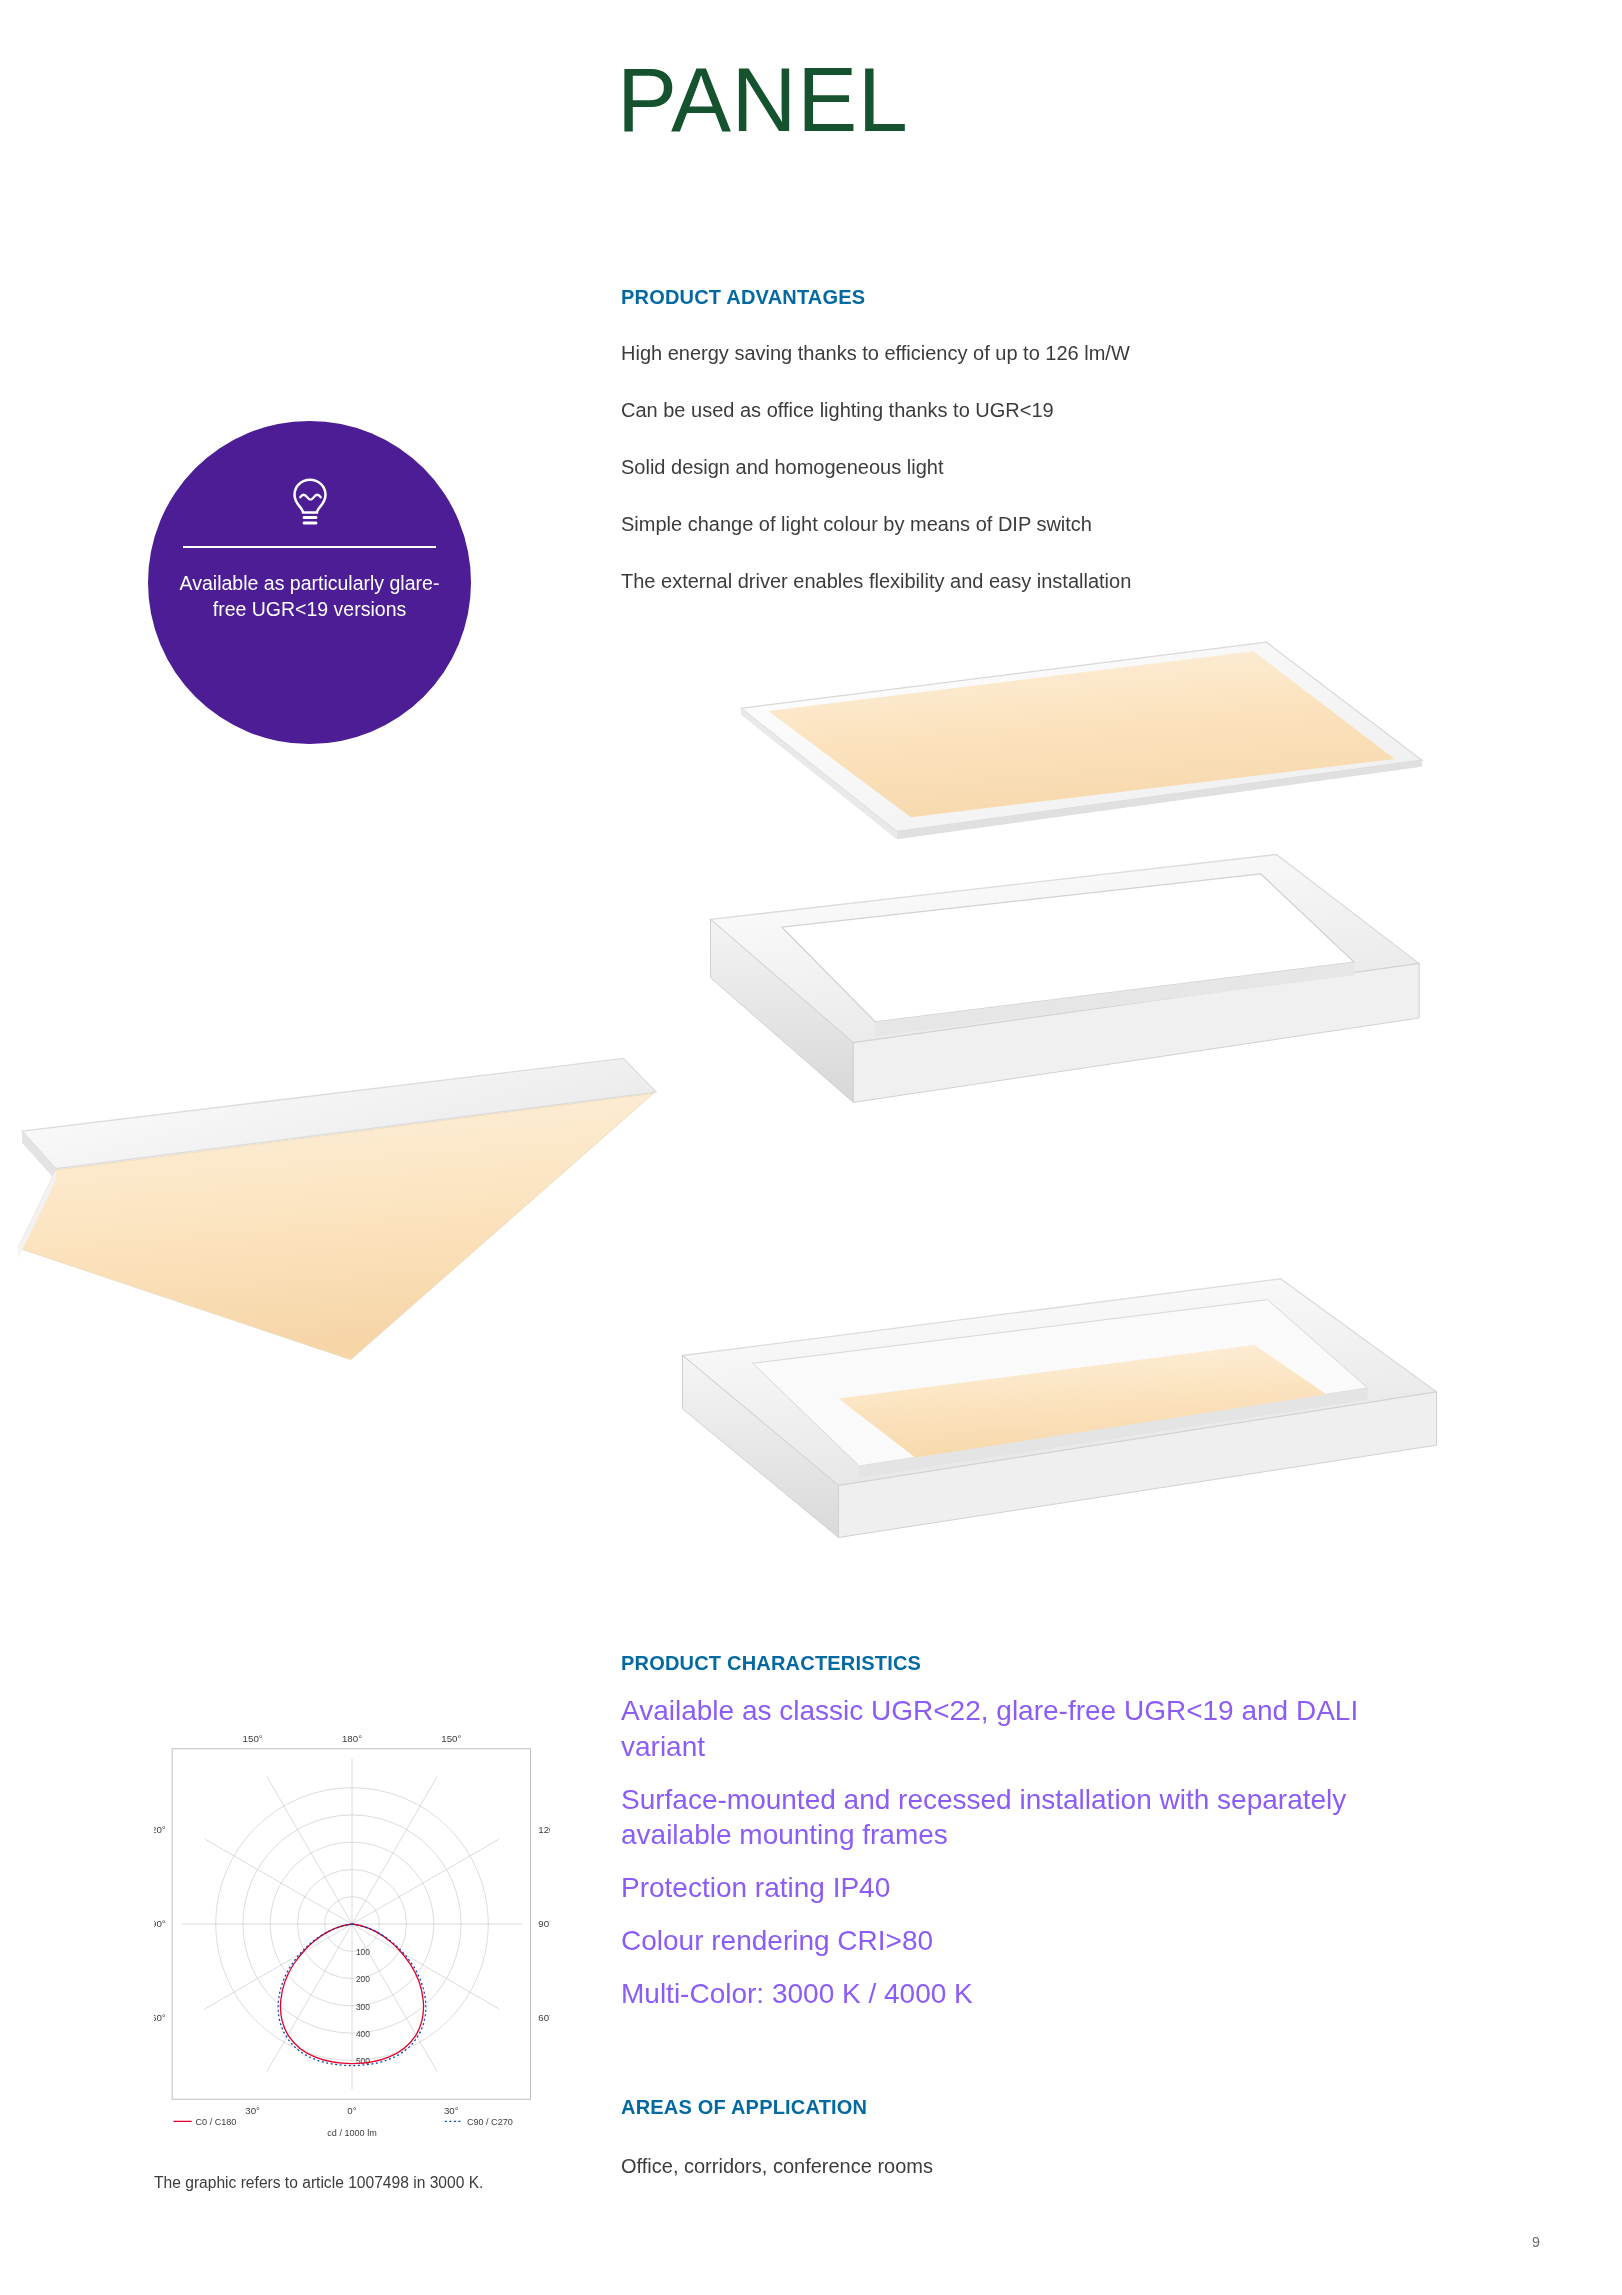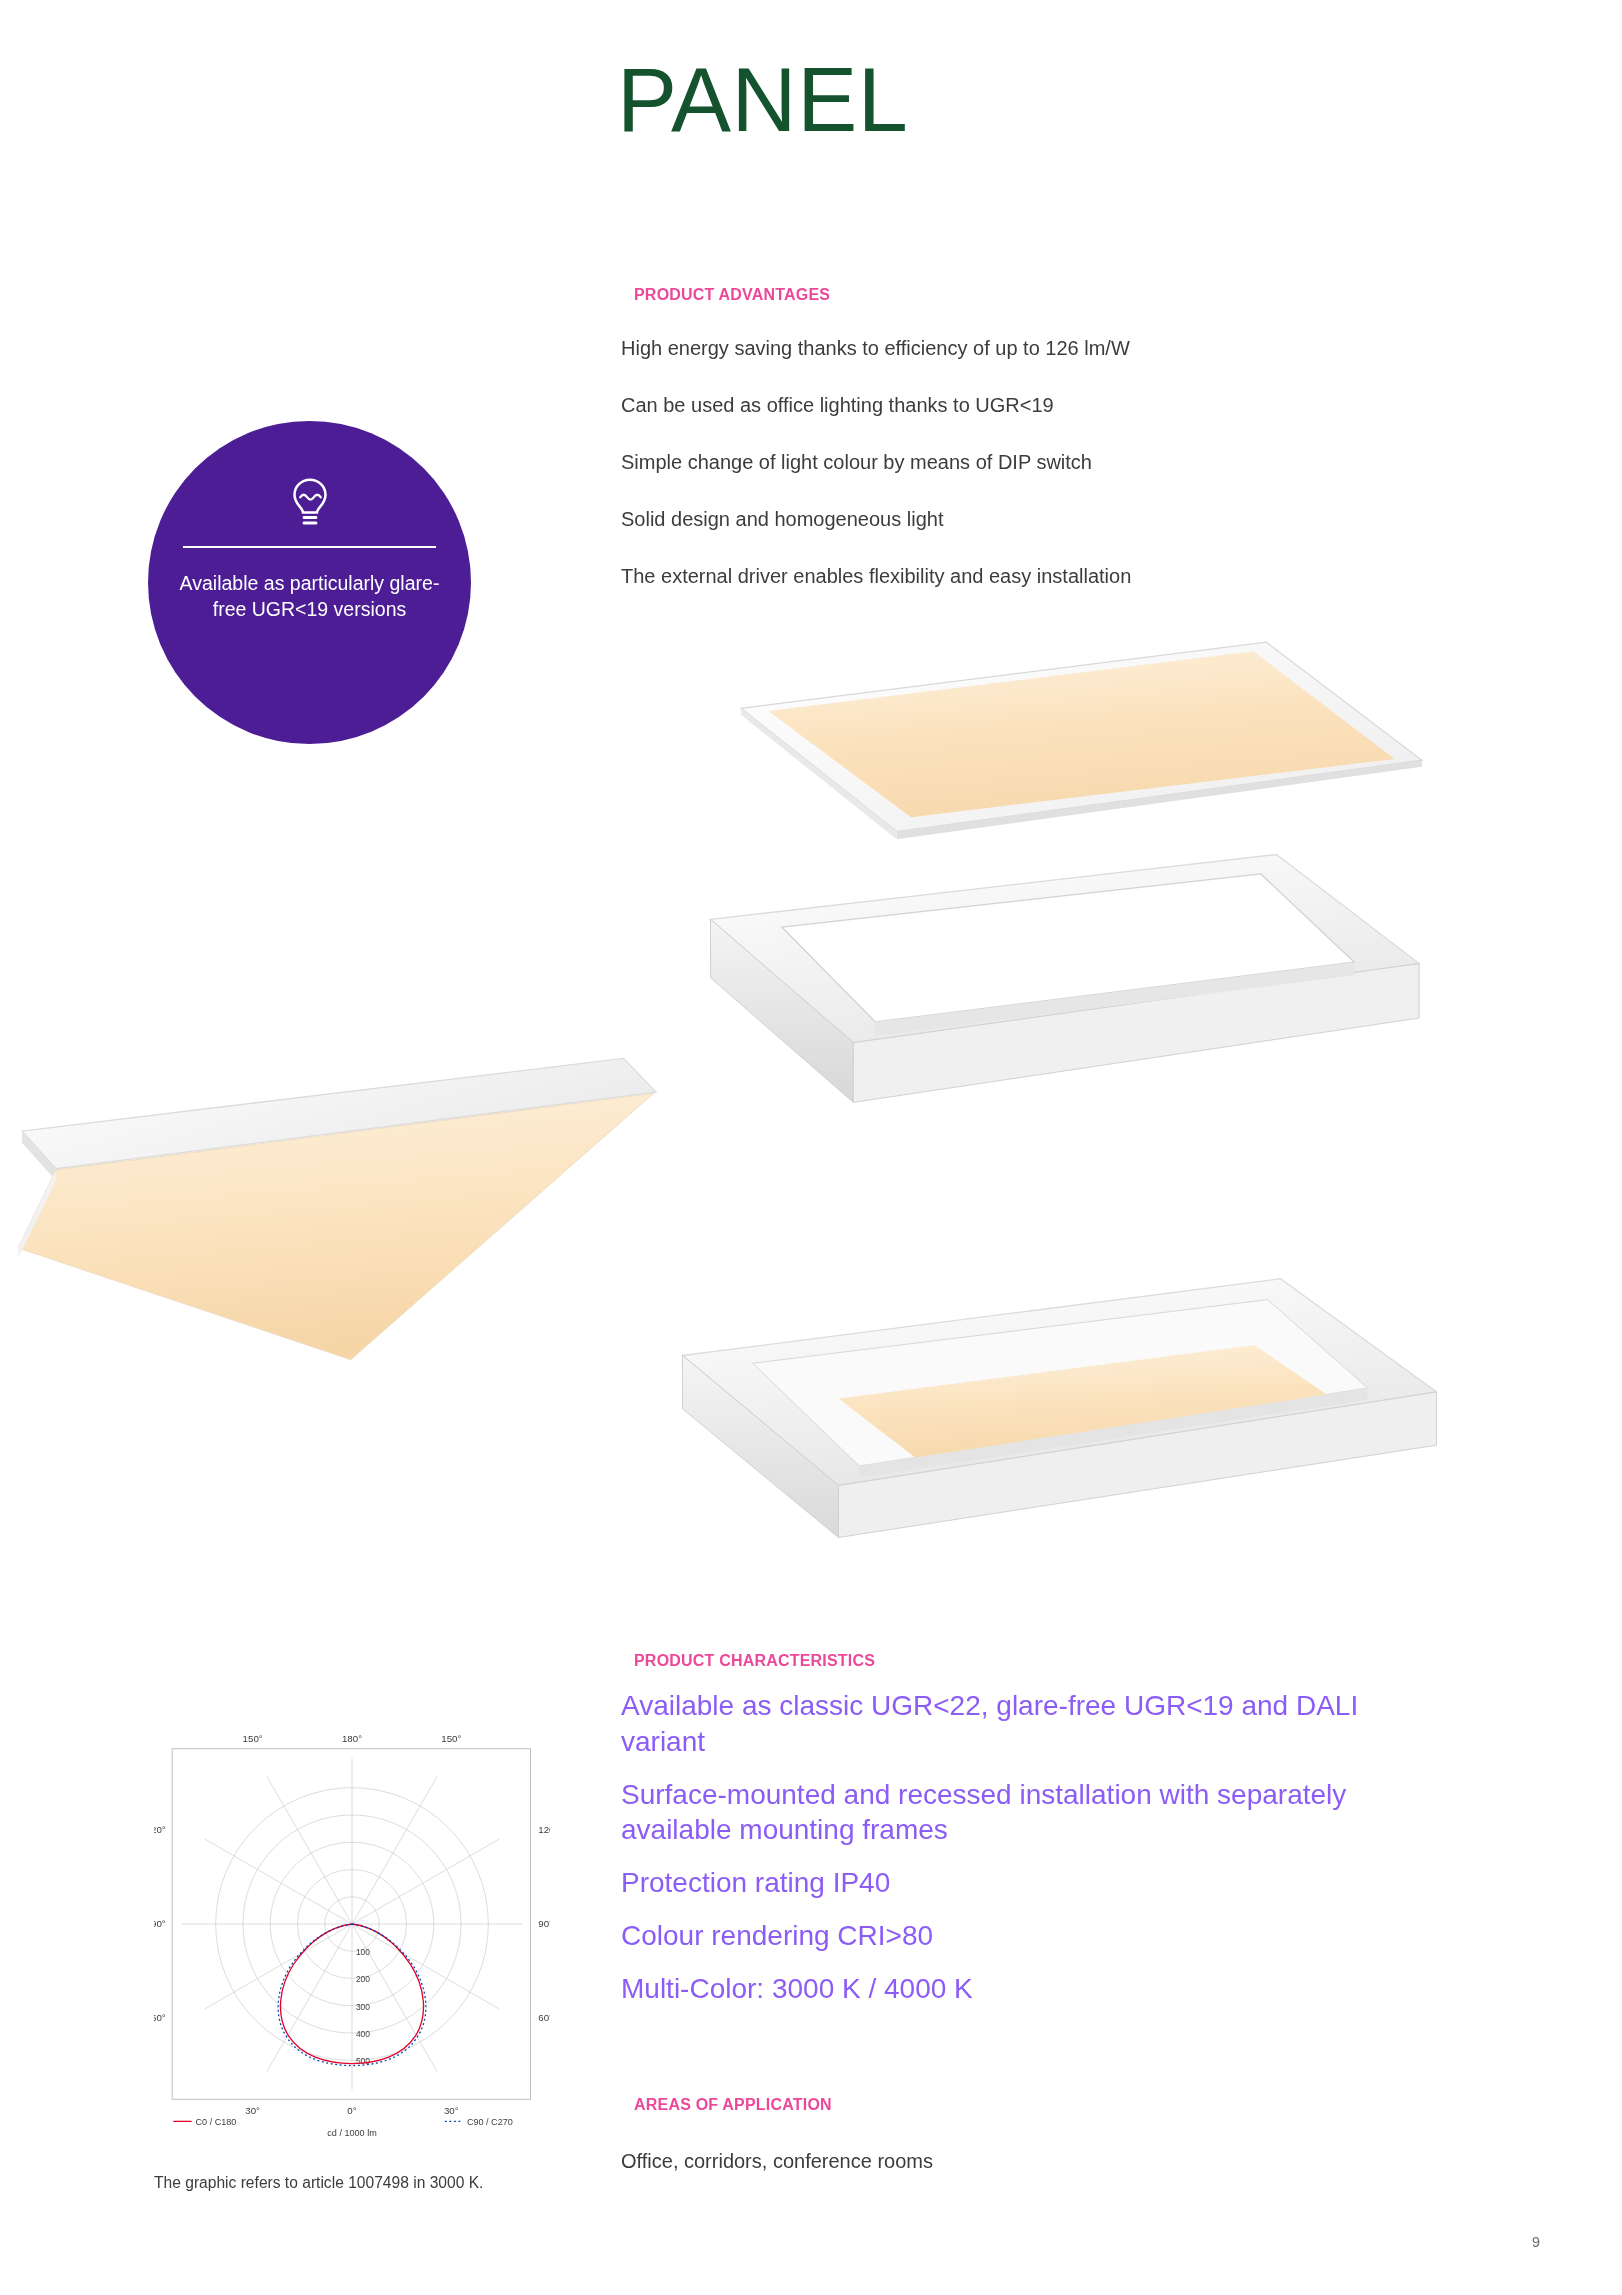--- a/index.html
+++ b/index.html
@@ -27,25 +27,25 @@
   }
 
   
   .advantages {
     position: absolute;
     left: 621px;
     top: 286px;
     width: 715px;
   }
   .section-heading {
-    color: #ec4899;
-    font-size: 16px;
+    color: #0369a1;
+    font-size: 20px;
     font-weight: 700;
     letter-spacing: 0.2px;
-    margin: 0 0 18px 13px;
+    margin: 0 0 18px 0;
   }
   .adv-line {
     font-size: 20px;
     line-height: 1.25;
     color: #3c3c3b;
     margin-bottom: 14.3px;
     font-weight: 400;
     margin-top: 32px;
   }
 
@@ -140,22 +140,22 @@
     </svg>
   </div>
   <div class="badge-rule"></div>
   <div class="badge-text">Available as particularly glare-free UGR&lt;19 versions</div>
 </div>
 
 <div class="advantages">
   <h2 class="section-heading">PRODUCT ADVANTAGES</h2>
   <div class="adv-line">High energy saving thanks to efficiency of up to 126 lm/W</div>
   <div class="adv-line">Can be used as office lighting thanks to UGR&lt;19</div>
+  <div class="adv-line">Solid design and homogeneous light</div>
   <div class="adv-line">Simple change of light colour by means of DIP switch</div>
-  <div class="adv-line">Solid design and homogeneous light</div>
   <div class="adv-line">The external driver enables flexibility and easy installation</div>
 </div>
 
 <div class="photo" style="left:734px; top:637px;">
   <svg width="695" height="214" viewBox="0 0 1070 330">
     <defs>
       <linearGradient id="glow1" x1="0" y1="0" x2="0.3" y2="1">
         <stop offset="0%" stop-color="#fdf0dd"></stop>
         <stop offset="55%" stop-color="#fbe2bd"></stop>
         <stop offset="100%" stop-color="#f7d9ae"></stop>

